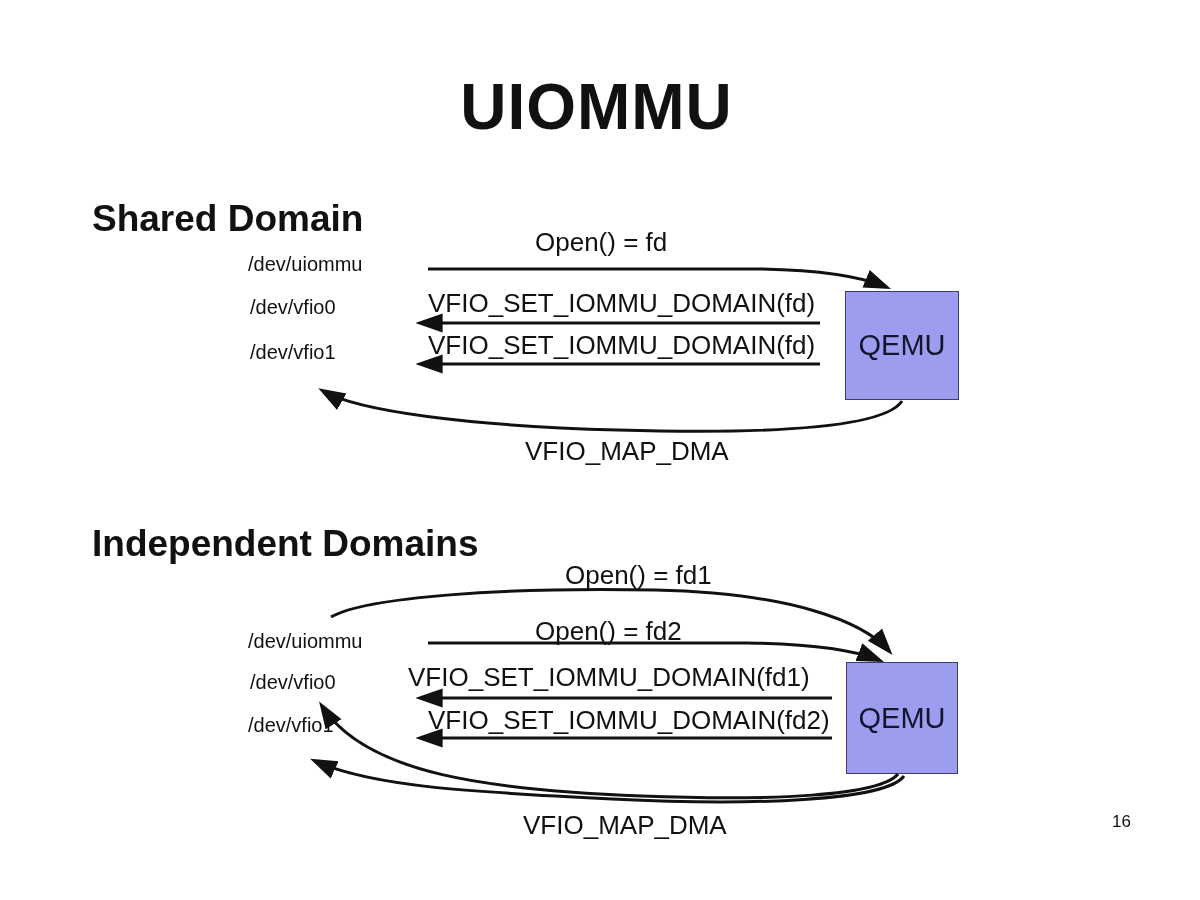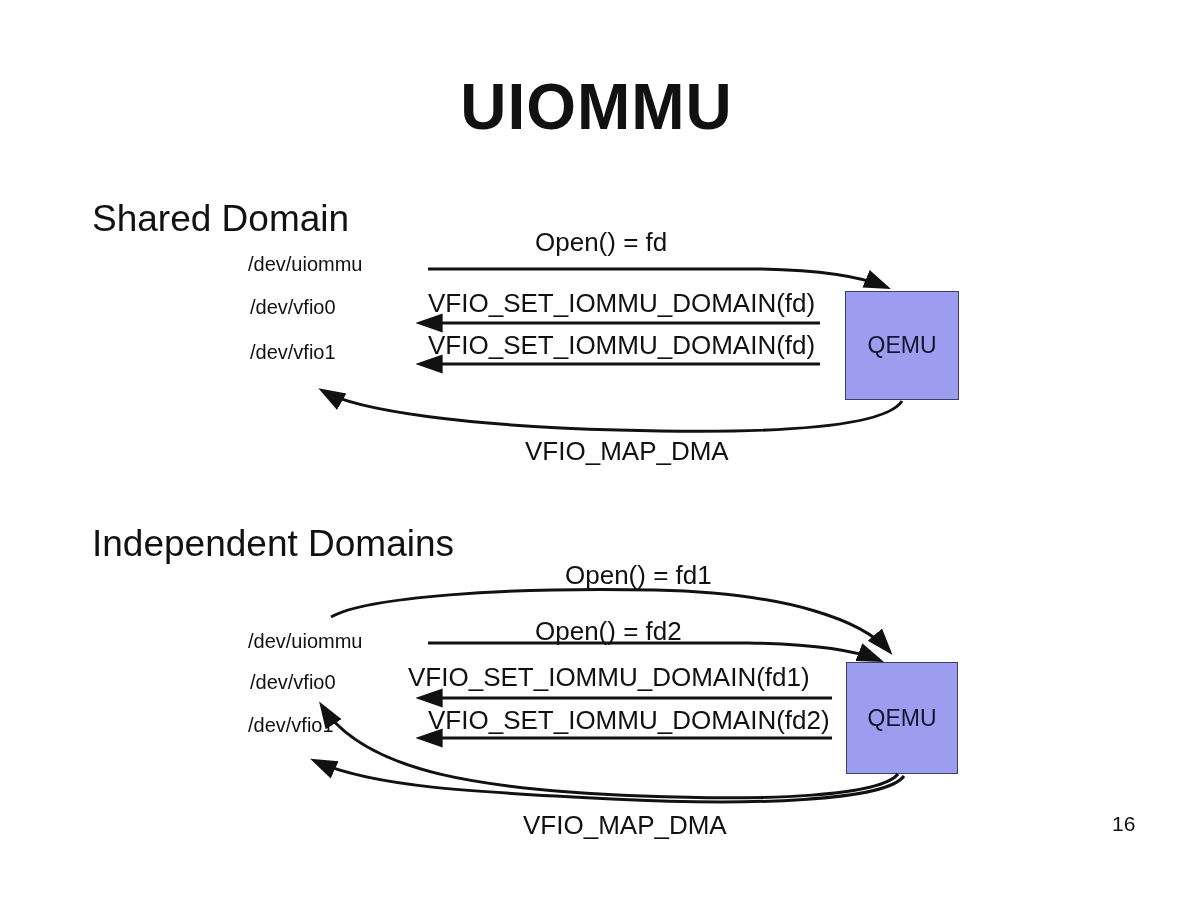--- a/index.html
+++ b/index.html
@@ -13,34 +13,34 @@
   }
   .abs{position:absolute;white-space:nowrap;}
   .title{
     font-size:64px;
     font-weight:bold;
     letter-spacing:1px;
     text-align:center;
   }
   .heading{
     font-size:37px;
-    font-weight:normal;
+    font-weight:bold;
   }
   .dev{font-size:20px;}
   .msg{font-size:26px;}
   .map-label{font-size:26px;}
   .qemu-box{
     display:flex;align-items:center;justify-content:center;
     background:var(--qemu-fill,#9d9df0);
     border:1.5px solid var(--qemu-border,#3c3c6e);
     box-sizing:border-box;
     z-index:1;
   }
-  .qemu-box span{font-size:23px;color:#15152e;}
-  .pagenum{font-size:21px;}
+  .qemu-box span{font-size:29px;color:#15152e;}
+  .pagenum{font-size:17px;}
   .svg-layer{
     position:absolute;left:0;top:0;
     pointer-events:none;
     z-index:5;
   }
   .arrow{
     fill:none;
     stroke:var(--ink,#111111);
     stroke-width:3;
   }

